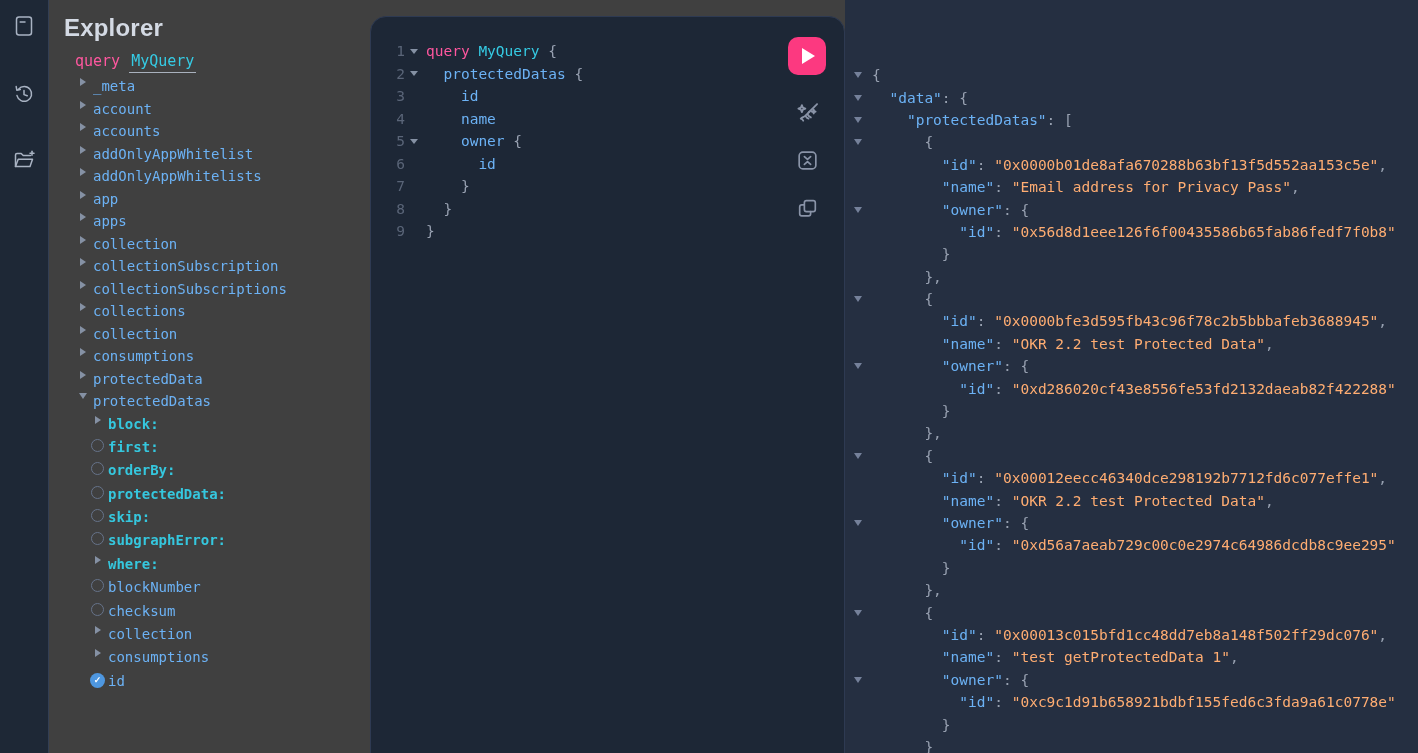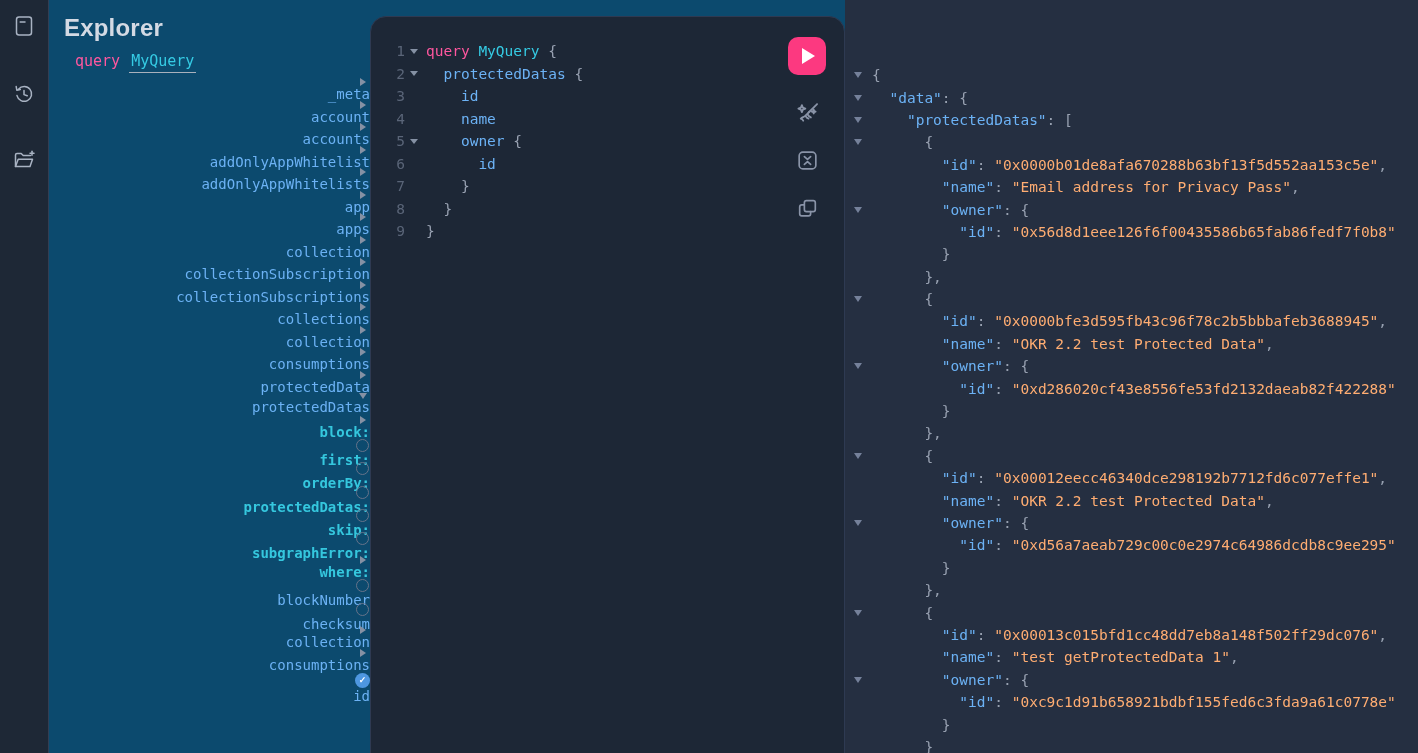--- a/index.html
+++ b/index.html
@@ -1,32 +1,32 @@
 <!DOCTYPE html>
 <html><head>
 <meta charset="utf-8">
 <style>
   html,body{margin:0;padding:0;background:#1a2230;}
-  .app{position:relative;width:1418px;height:753px;background:#0c4a6e;overflow:hidden;
+  .app{position:relative;width:1418px;height:753px;background:#404040;overflow:hidden;
        font-family:"DejaVu Sans Mono",monospace;}
   
   .rail{position:absolute;left:0;top:0;width:48px;height:753px;background:#1e2836;
         border-right:1px solid #323e53;display:flex;flex-direction:column;align-items:center;}
   .rail-btn{width:28px;height:28px;margin-top:12px;display:flex;align-items:center;justify-content:center;
             background:none;border:none;cursor:pointer;padding:0;}
   .rail-btn svg{stroke:#a9b3c3;fill:none;stroke-width:1.5;stroke-linecap:round;stroke-linejoin:round;}
   .rail-btn.r2{margin-top:40px;} .rail-btn.r3{margin-top:38px;}
   
   .explorer{position:absolute;left:48px;top:0;width:322px;height:753px;padding:14px 0 0 16px;box-sizing:border-box;}
   .explorer-title{font-family:"Liberation Sans",sans-serif;font-weight:700;font-size:24px;color:#d4dae4;letter-spacing:.2px;}
   .op-row{margin:10px 0 0 11px;font-size:15px;display:flex;align-items:baseline;}
   .op-kw{color:#ff579f;}
   .op-name{color:#35cbe4;margin-left:9px;border-bottom:1px solid #a9b1bd;padding:0 2px 2px 2px;cursor:text;}
   .tree{margin-top:5px;}
-  .tree-row{display:flex;align-items:flex-end;height:22.5px;cursor:pointer;flex-direction:column;}
+  .tree-row{display:flex;align-items:flex-start;height:22.5px;cursor:pointer;}
   .tree-row.lvl0{padding-left:11px;}
   .tree-row.lvl1{padding-left:26px;height:23.4px;}
   .t-marker{width:15px;min-width:15px;display:flex;align-items:center;justify-content:center;}
   .t-label{margin-left:3px;font-size:14px;white-space:pre;}
   .t-label.field{color:#6cb2f5;}
   .t-label.arg{color:#35c7de;font-weight:bold;}
   .arr-r{width:0;height:0;border-left:6px solid #8591a4;border-top:4px solid transparent;border-bottom:4px solid transparent;}
   .arr-d{width:0;height:0;border-top:6px solid #8591a4;border-left:4px solid transparent;border-right:4px solid transparent;}
   .circle{width:13px;height:13px;border:1.6px solid #66738a;border-radius:50%;box-sizing:border-box;}
   .circle.checked{width:15px;height:15px;border:none;background:#4e97e0;display:flex;align-items:center;justify-content:center;
@@ -197,21 +197,21 @@
         <div class="tree-row lvl1">
           <span class="t-marker">
             <span class="circle"></span>
           </span>
           <span class="t-label arg">orderBy:</span>
         </div>
         <div class="tree-row lvl1">
           <span class="t-marker">
             <span class="circle"></span>
           </span>
-          <span class="t-label arg">protectedDatas:</span>
+          <span class="t-label arg">protectedData:</span>
         </div>
         <div class="tree-row lvl1">
           <span class="t-marker">
             <span class="circle"></span>
           </span>
           <span class="t-label arg">skip:</span>
         </div>
         <div class="tree-row lvl1">
           <span class="t-marker">
             <span class="circle"></span>

